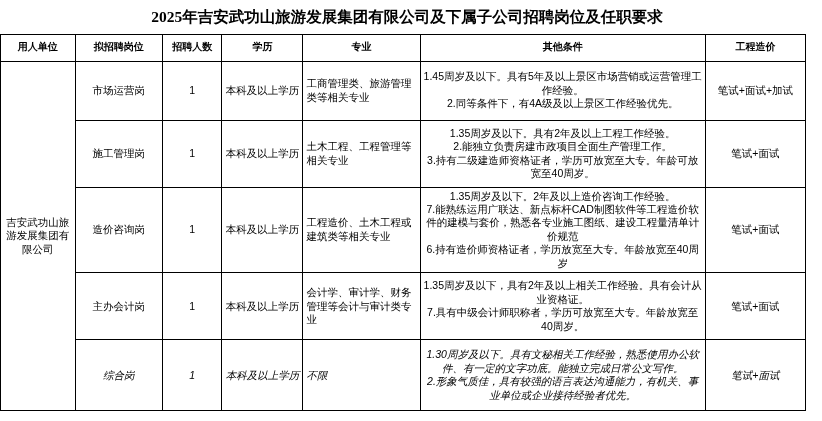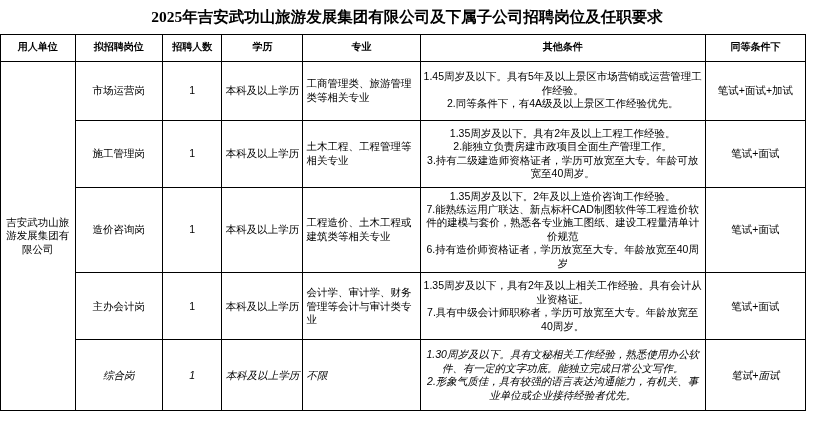--- a/index.html
+++ b/index.html
@@ -98,21 +98,21 @@
         <col class="col-exam">
     </colgroup>
     <thead>
       <tr>
         <th>用人单位</th>
         <th>拟招聘岗位</th>
         <th>招聘人数</th>
         <th>学历</th>
         <th>专业</th>
         <th>其他条件</th>
-        <th>同等条件下</th>
+        <th>工程造价</th>
       </tr>
     </thead>
     <tbody>
       <tr class="row1">
         <td class="unit" rowspan="5">吉安武功山旅游发展集团有限公司</td>
         <td class="post">市场运营岗</td>
         <td class="num">1</td>
         <td class="edu">本科及以上学历</td>
         <td class="major">工商管理类、旅游管理类等相关专业</td>
         <td class="other">

